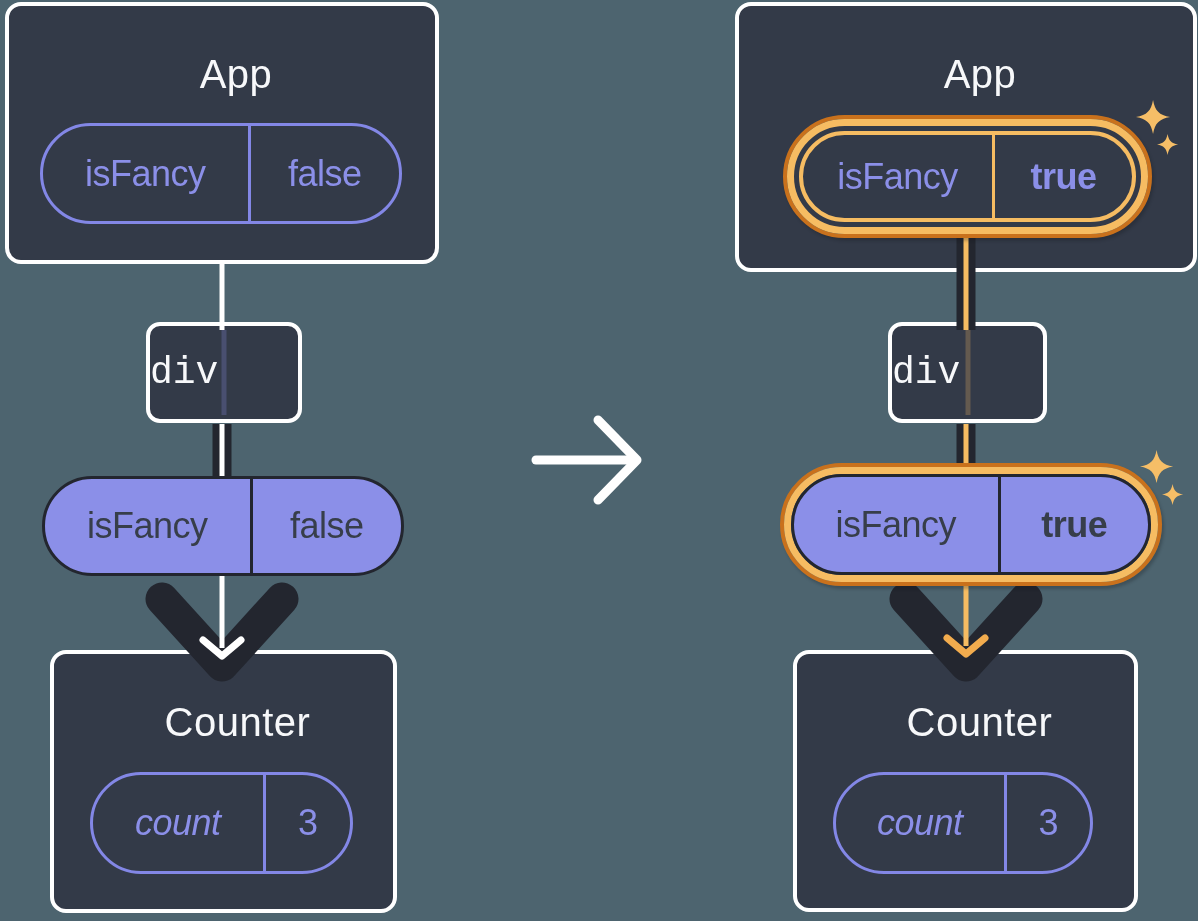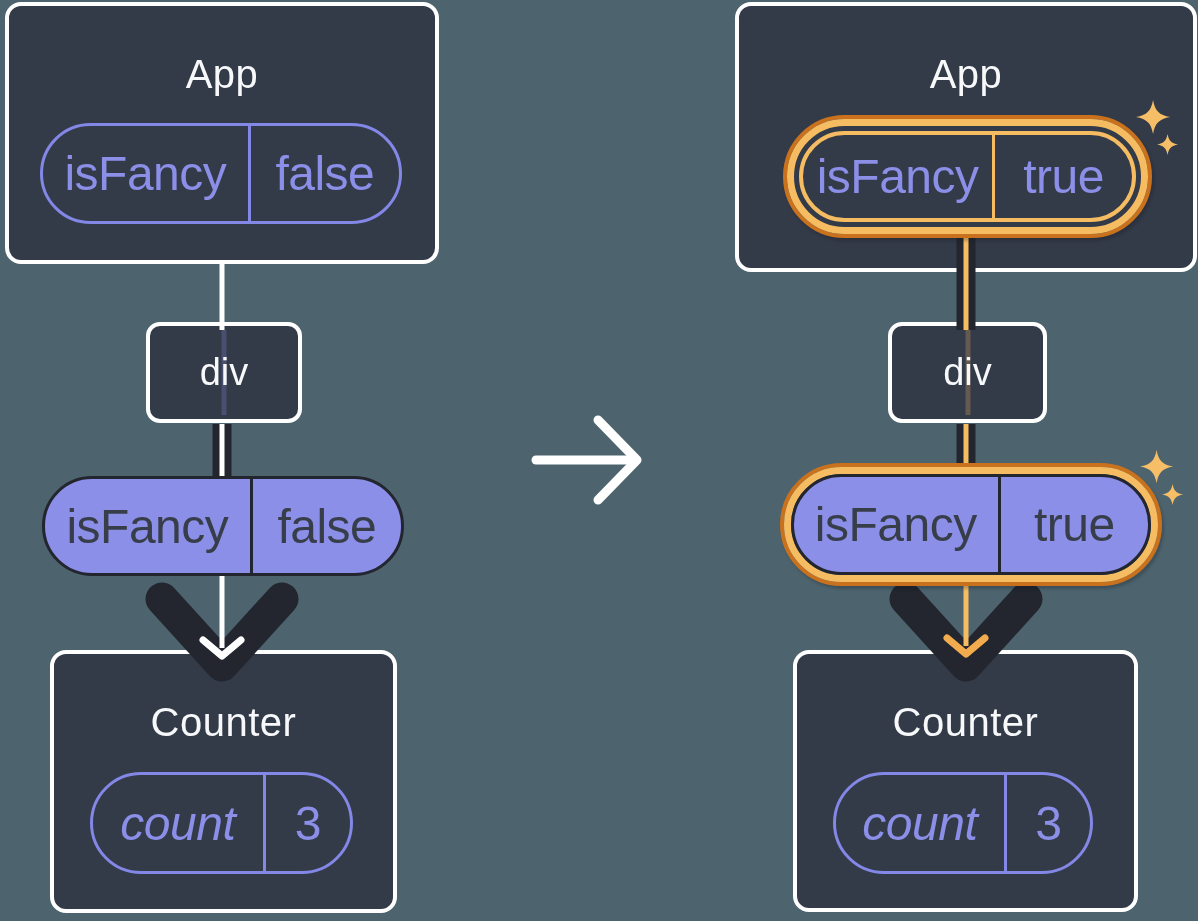--- a/index.html
+++ b/index.html
@@ -26,55 +26,55 @@
   }
   .card{
     position:absolute;
     background:var(--card);
     border:4px solid #fff;
     border-radius:16px;
     z-index:1;
   }
   .card-title{
     position:absolute;
-    left:0;top:46px;width:100%;
+    left:14px;top:46px;width:100%;
     text-align:center;
     font-size:40px;
     color:var(--title);
     letter-spacing:.5px;
   }
-  .div-card{display:flex;align-items:center;justify-content:center;border-radius:14px;}
+  .div-card{display:flex;align-items:center;justify-content:flex-start;border-radius:14px;font-family:Liberation Mono, monospace;}
   .div-label{
     position:relative;
     font-size:38px;color:var(--title);z-index:2;
   }
   .faint-line{
     position:absolute;top:4px;bottom:4px;width:5px;left:50%;
     transform:translateX(-50%);
   }
   .overlay{position:absolute;left:0;top:0;z-index:2;pointer-events:none;}
   .pill{
     position:absolute;
     display:flex;align-items:stretch;
     border-radius:999px;
     z-index:3;
-    font-size:48px;letter-spacing:-0.5px;
+    font-size:36px;letter-spacing:-0.5px;
   }
   .pill .cell{
     display:flex;align-items:center;justify-content:center;
     flex:0 0 42.5%;
   }
   .pill .cell.key{flex:0 0 57.5%;}
   .pill.wide-key .cell.key{flex:0 0 66%;font-style:italic;}
   .pill.wide-key .cell{flex:0 0 34%;}
   .pill-outline{border:3px solid var(--purple-border);color:var(--purple);}
   .pill-outline .cell.val{border-left:3px solid var(--purple-border);}
   .pill-solid{background:var(--purple);border:3px solid var(--dark);color:var(--dark-text);}
   .pill-solid .cell.val{border-left:3px solid var(--dark);}
-  .bold{font-weight:400;text-align:center;}
+  .bold{font-weight:700;text-align:center;}
   .ring{
     position:absolute;
     border:4px solid var(--orange-dark);
     border-radius:999px;z-index:3;
     box-shadow:2px 3px 3px rgba(20,22,28,.25);
   }
   .ring-inner{
     width:100%;height:100%;
     border:7px solid var(--orange-light);
     border-radius:999px;

